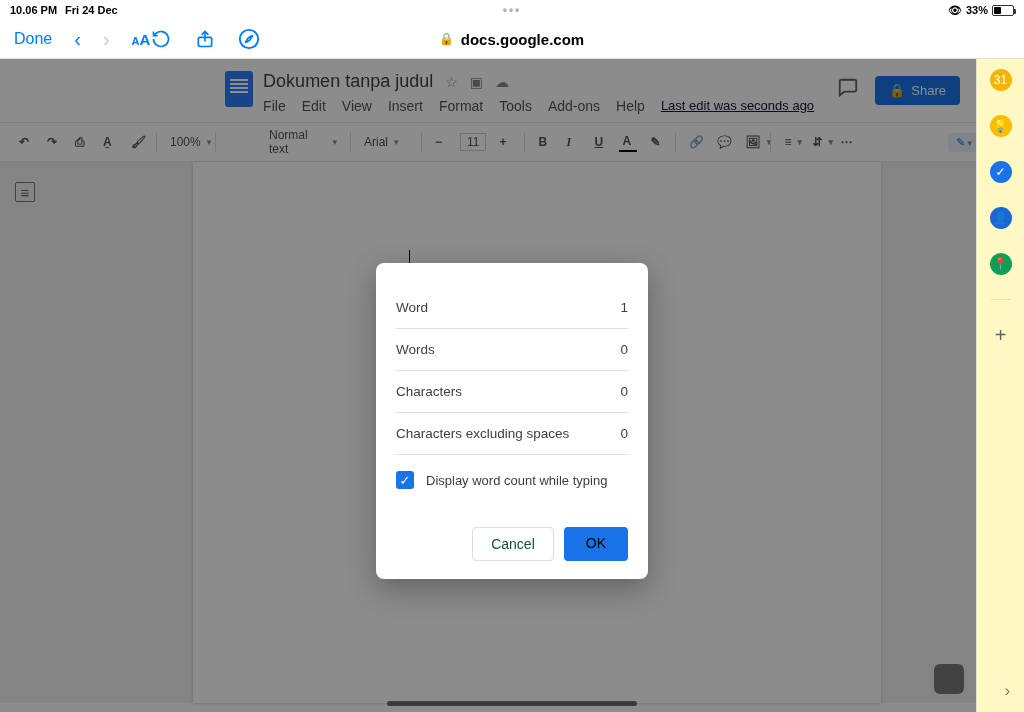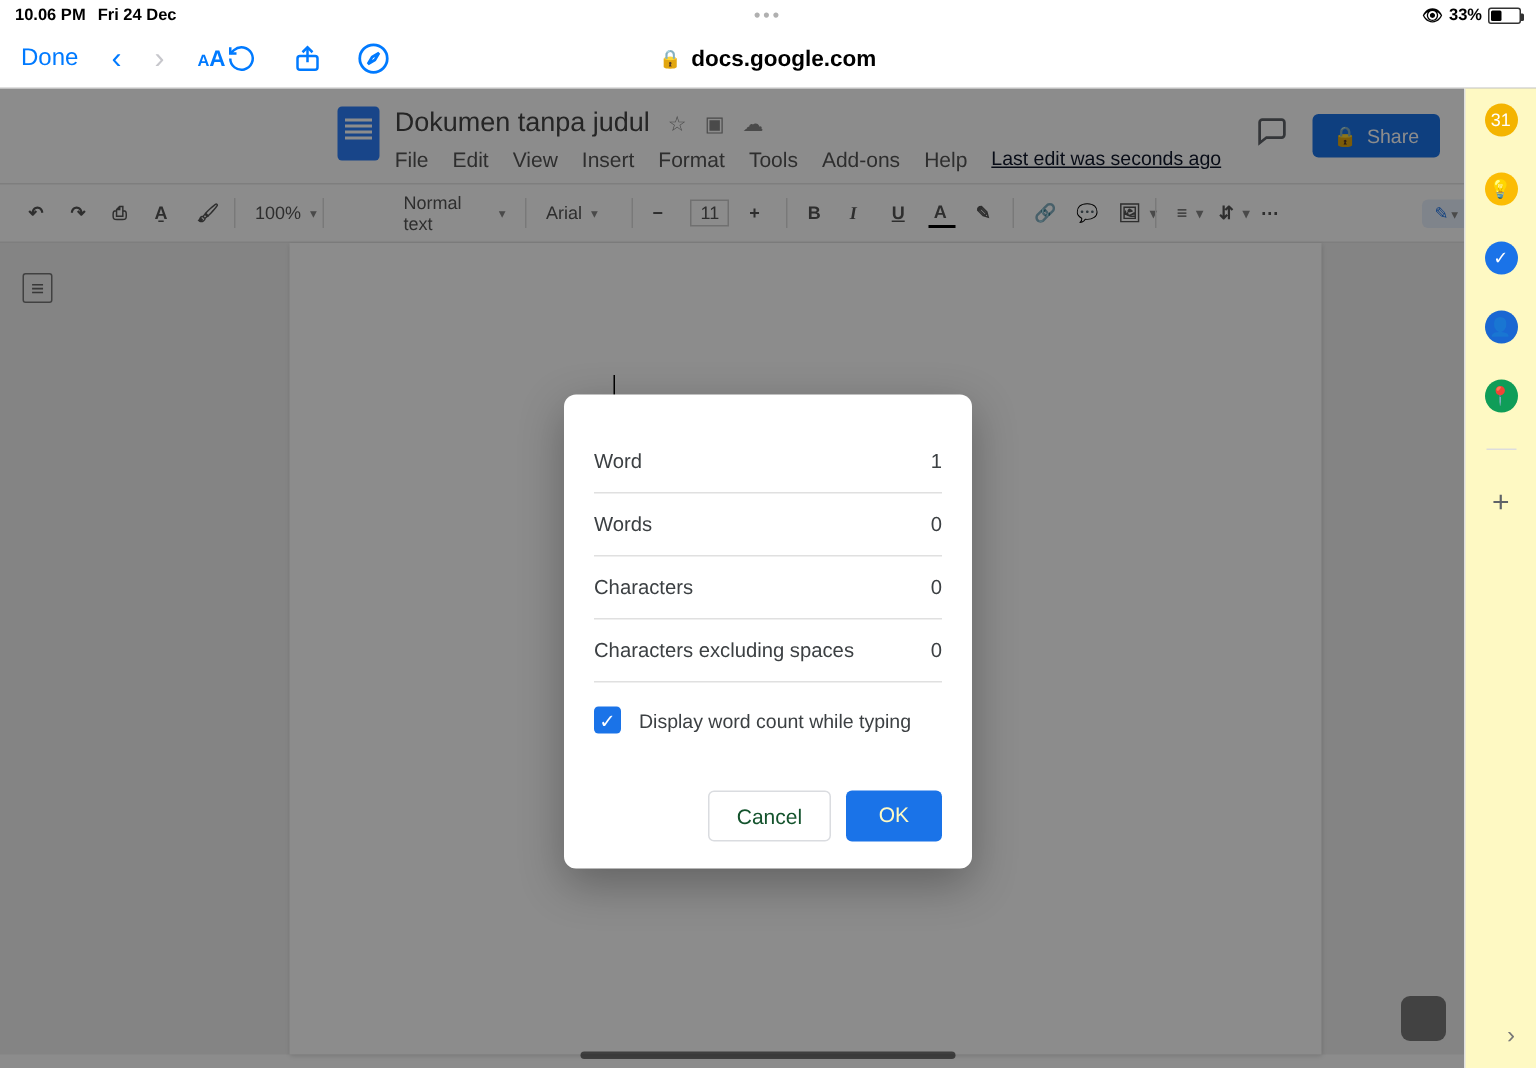--- a/index.html
+++ b/index.html
@@ -80,21 +80,21 @@
   
   .modal { position:absolute; z-index:10; left:50%; top:204px; transform:translateX(-50%); width:272px; background:#fff; border-radius:8px; box-shadow:0 10px 30px rgba(0,0,0,0.3); padding:24px 20px 18px 20px;}
   .modal-title-row { display:flex; justify-content:space-between; align-items:center; margin-bottom:14px;}
   .modal-title { font-size:20px; color:#3c4043;}
   .modal-close { color:#5f6368; font-size:16px; cursor:pointer;}
   .stat-row { display:flex; justify-content:space-between; font-size:13.5px; color:#3c4043; padding:13px 0; border-bottom:1px solid #e0e0e0;}
   .check-row { display:flex; align-items:center; gap:12px; margin-top:16px; font-size:13px; color:#3c4043;}
   .chk { width:18px; height:18px; background:#1a73e8; border-radius:3px; display:flex; align-items:center; justify-content:center; color:#fff; font-size:13px;}
   .modal-actions { display:flex; justify-content:flex-end; gap:10px; margin-top:38px;}
   .btn-cancel { border:1px solid #dadce0; background:#fff; color:#14532d; padding:8px 18px; border-radius:4px; font-size:14px;}
-  .btn-ok { background:#1a73e8; color:#fef9c3; padding:8px 22px; border-radius:4px; font-size:14px;}
+  .btn-ok { background:#1a73e8; color:#000000; padding:8px 22px; border-radius:4px; font-size:14px;}
 </style>
 </head>
 <body>
 
 <div class="statusbar">
   <div class="left">
     <span>10.06 PM</span>
     <span>Fri 24 Dec</span>
   </div>
   <div class="center-dots">•••</div>

